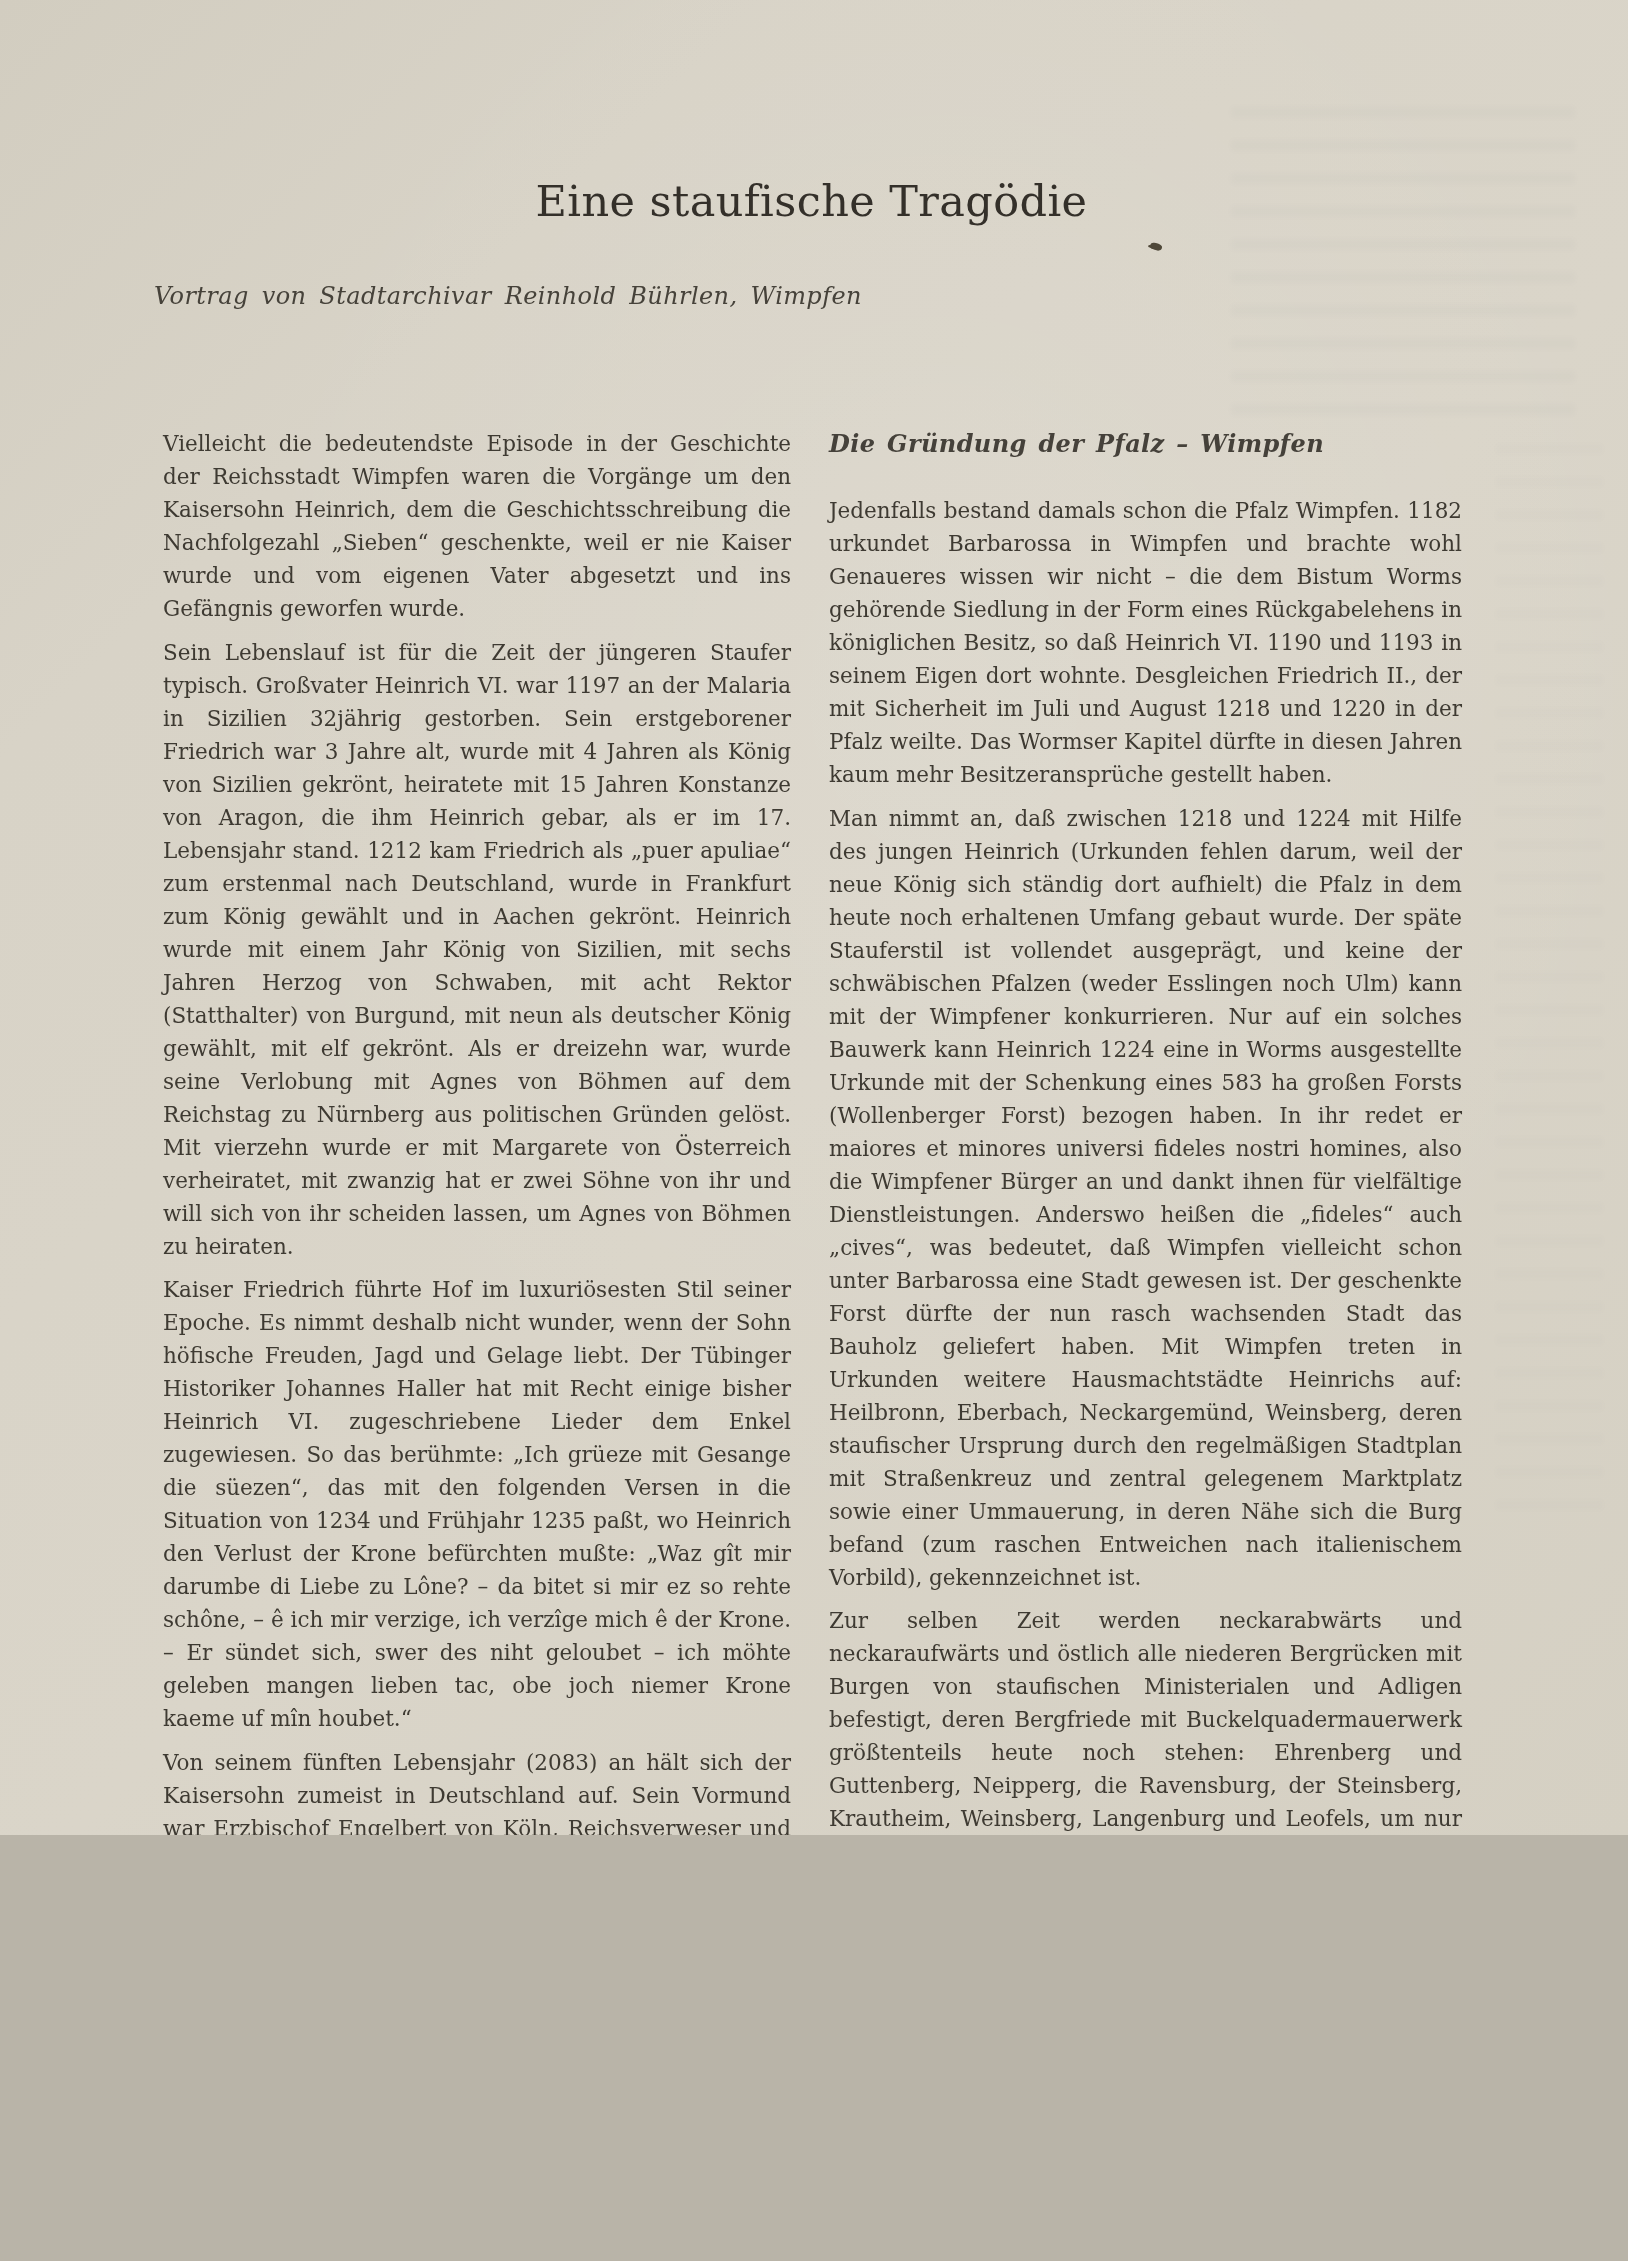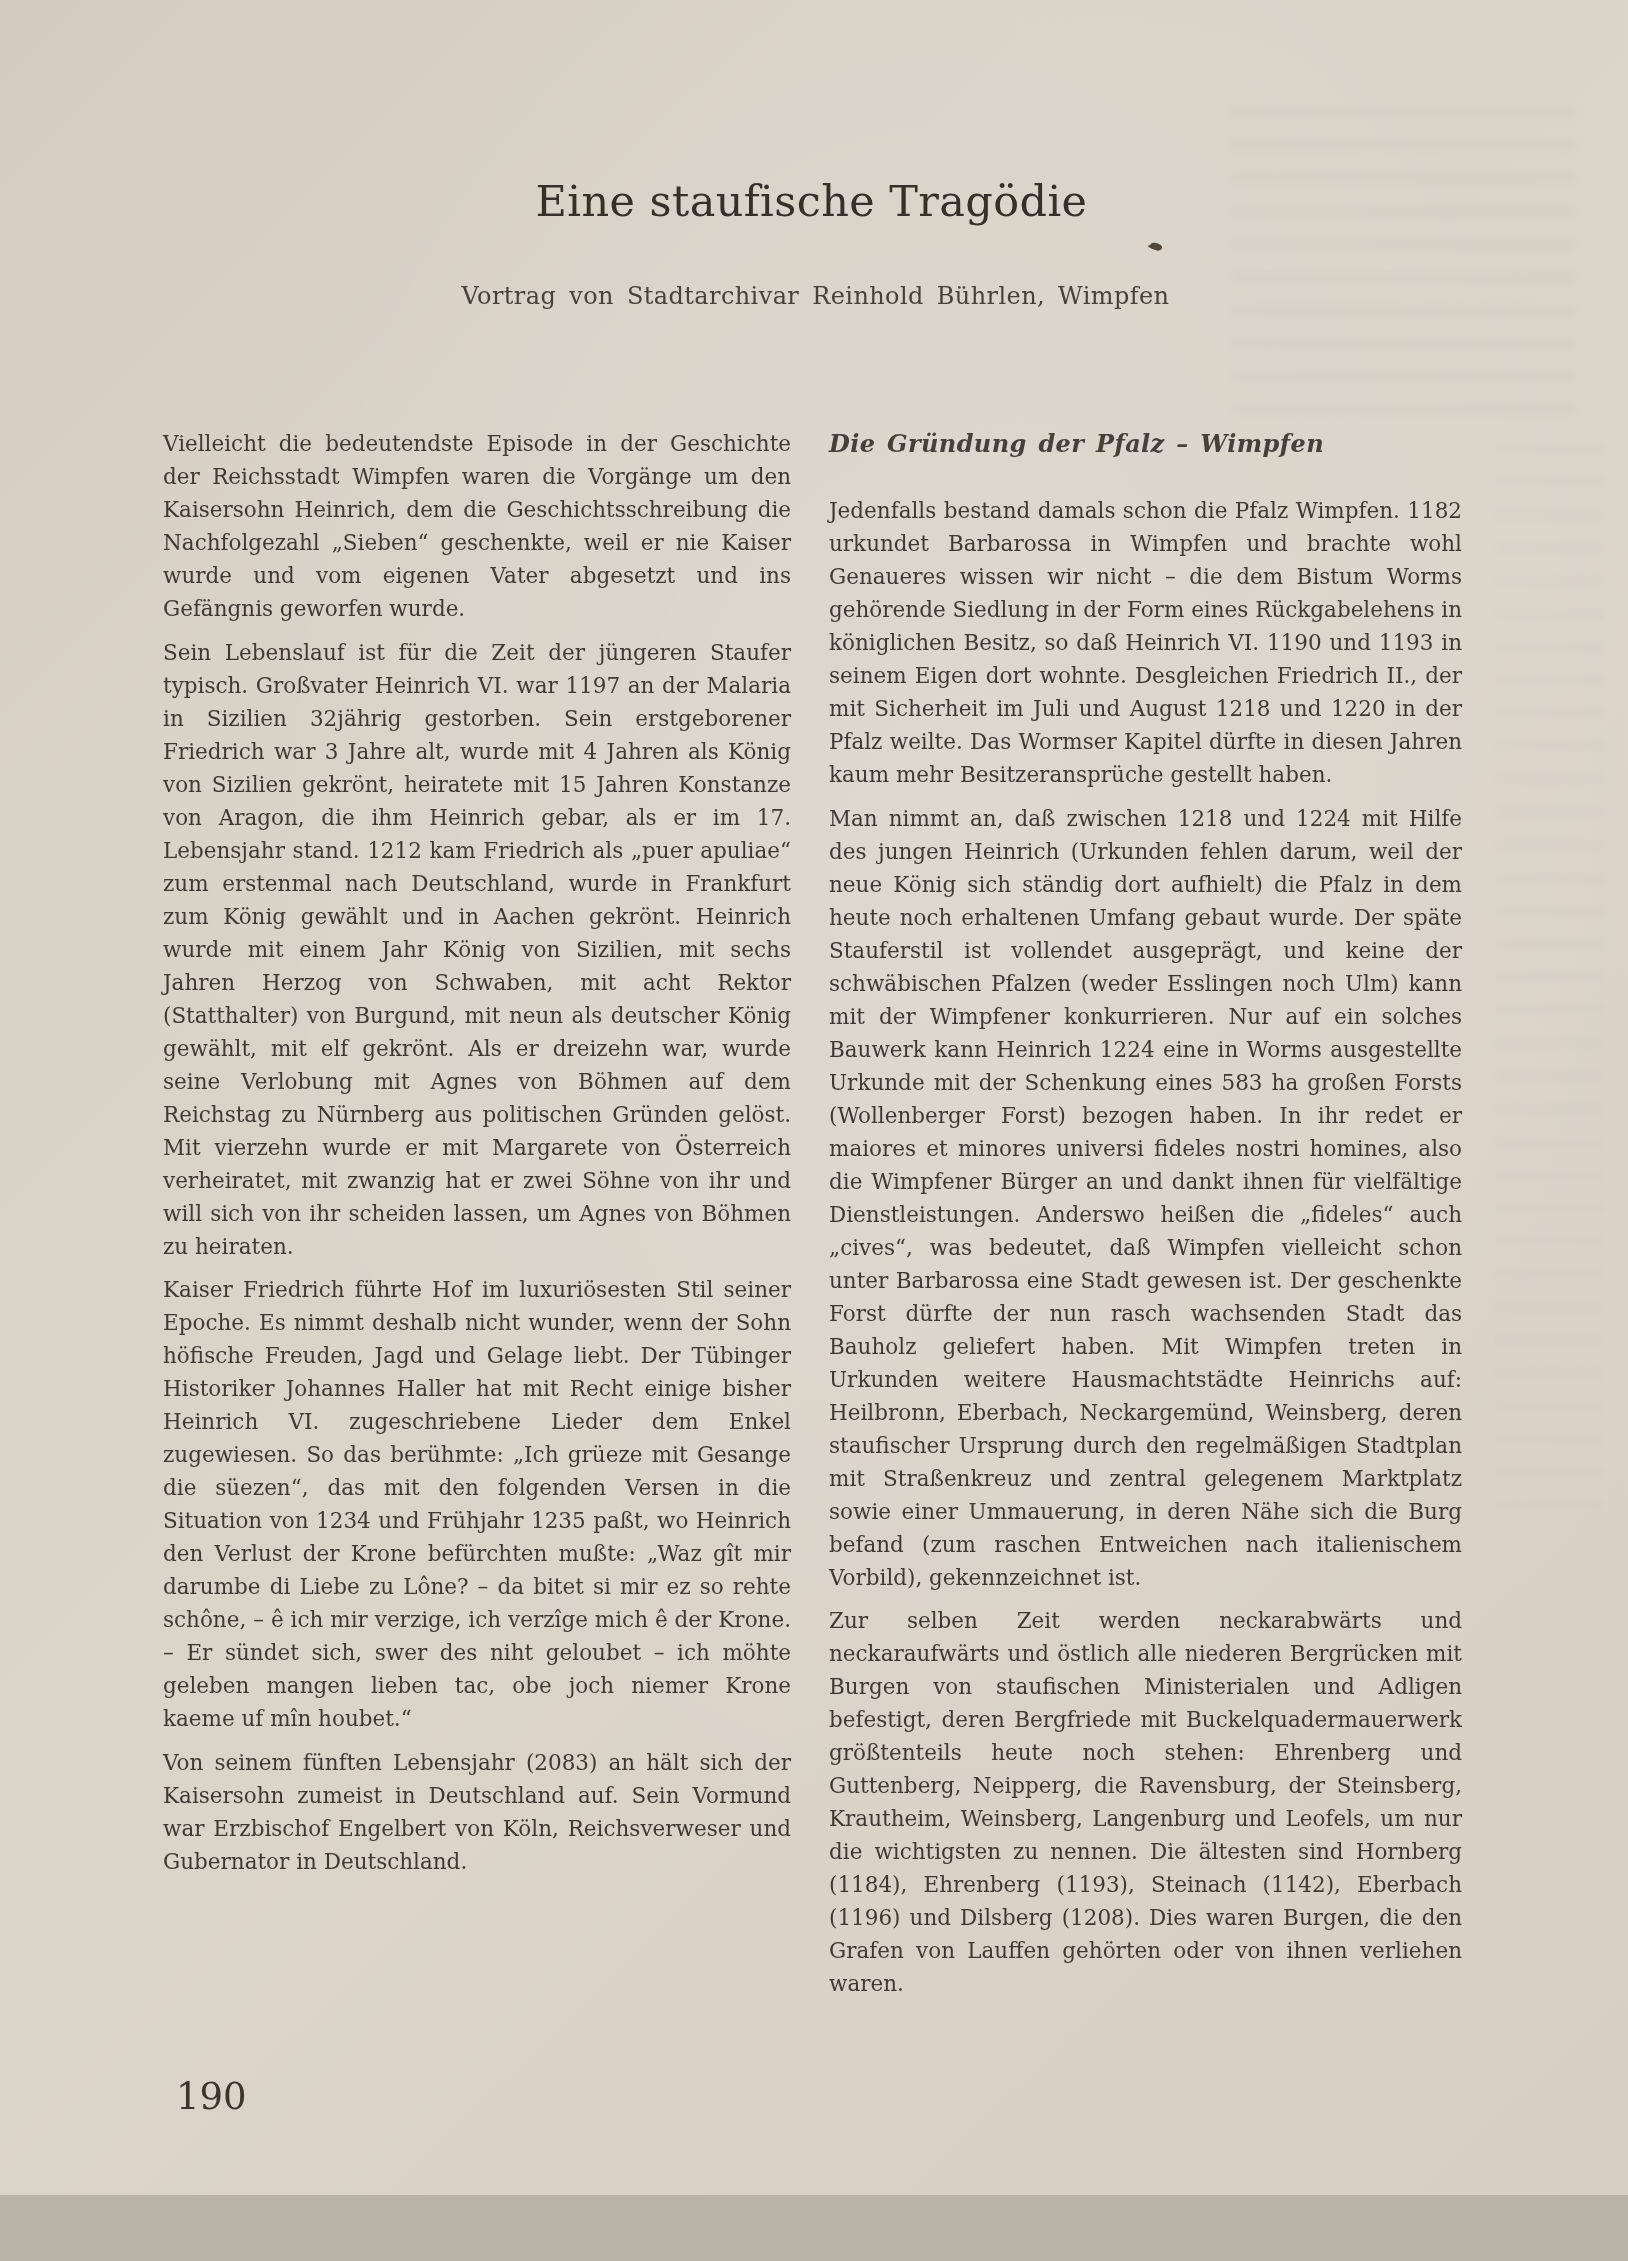--- a/index.html
+++ b/index.html
@@ -1,18 +1,18 @@
 <!DOCTYPE html>
 <html lang="de" style="font-size:11.5px"><head>
 <meta charset="utf-8">
 <style>
   html,body { margin:0; padding:0; background:#b9b4a8; }
   .page {
     position:relative;
-    width:1628px; height:2195px;
+    width:1628px; height:1835px;
     margin:0 auto;
     background:
       radial-gradient(ellipse at 58% 38%, rgba(255,255,255,.10) 0%, rgba(255,255,255,0) 55%),
       linear-gradient(135deg, #d2cdc0 0%, #d8d3c7 22%, #dad5c9 55%, #d5d0c3 100%);
     font-family:"DejaVu Serif","Liberation Serif",serif;
     color:#3e3a32;
     overflow:hidden;
   }
   
   .ghost {
@@ -29,22 +29,22 @@
     opacity:.04; filter:blur(2.9px);
     pointer-events:none;
   }
   .title {
     position:absolute; top:176px; left:163px; width:1297px;
     margin:0; text-align:center;
     font-size:43px; font-weight:500; letter-spacing:0.4px;
     color:#34302a;
   }
   .subtitle {
-    position:absolute; top:282px; left:167px; width:1297px;
-    text-align:center; 
+    position:absolute; top:282px; left:154px; width:1297px;
+    font-style:italic;
     font-size:24px; letter-spacing:0.4px; word-spacing:5px;
     color:#46423a;
   }
   .ink-speck {
     position:absolute; top:243px; left:1150px; width:11.5px; height:7.2px;
     background:#4f4839; border-radius:60% 40% 55% 45%;
     transform:rotate(24deg);
     box-shadow:-3.6px 2.1px 0 -2.1px #4f4839;
   }
   .col { position:absolute; top:427px; }

